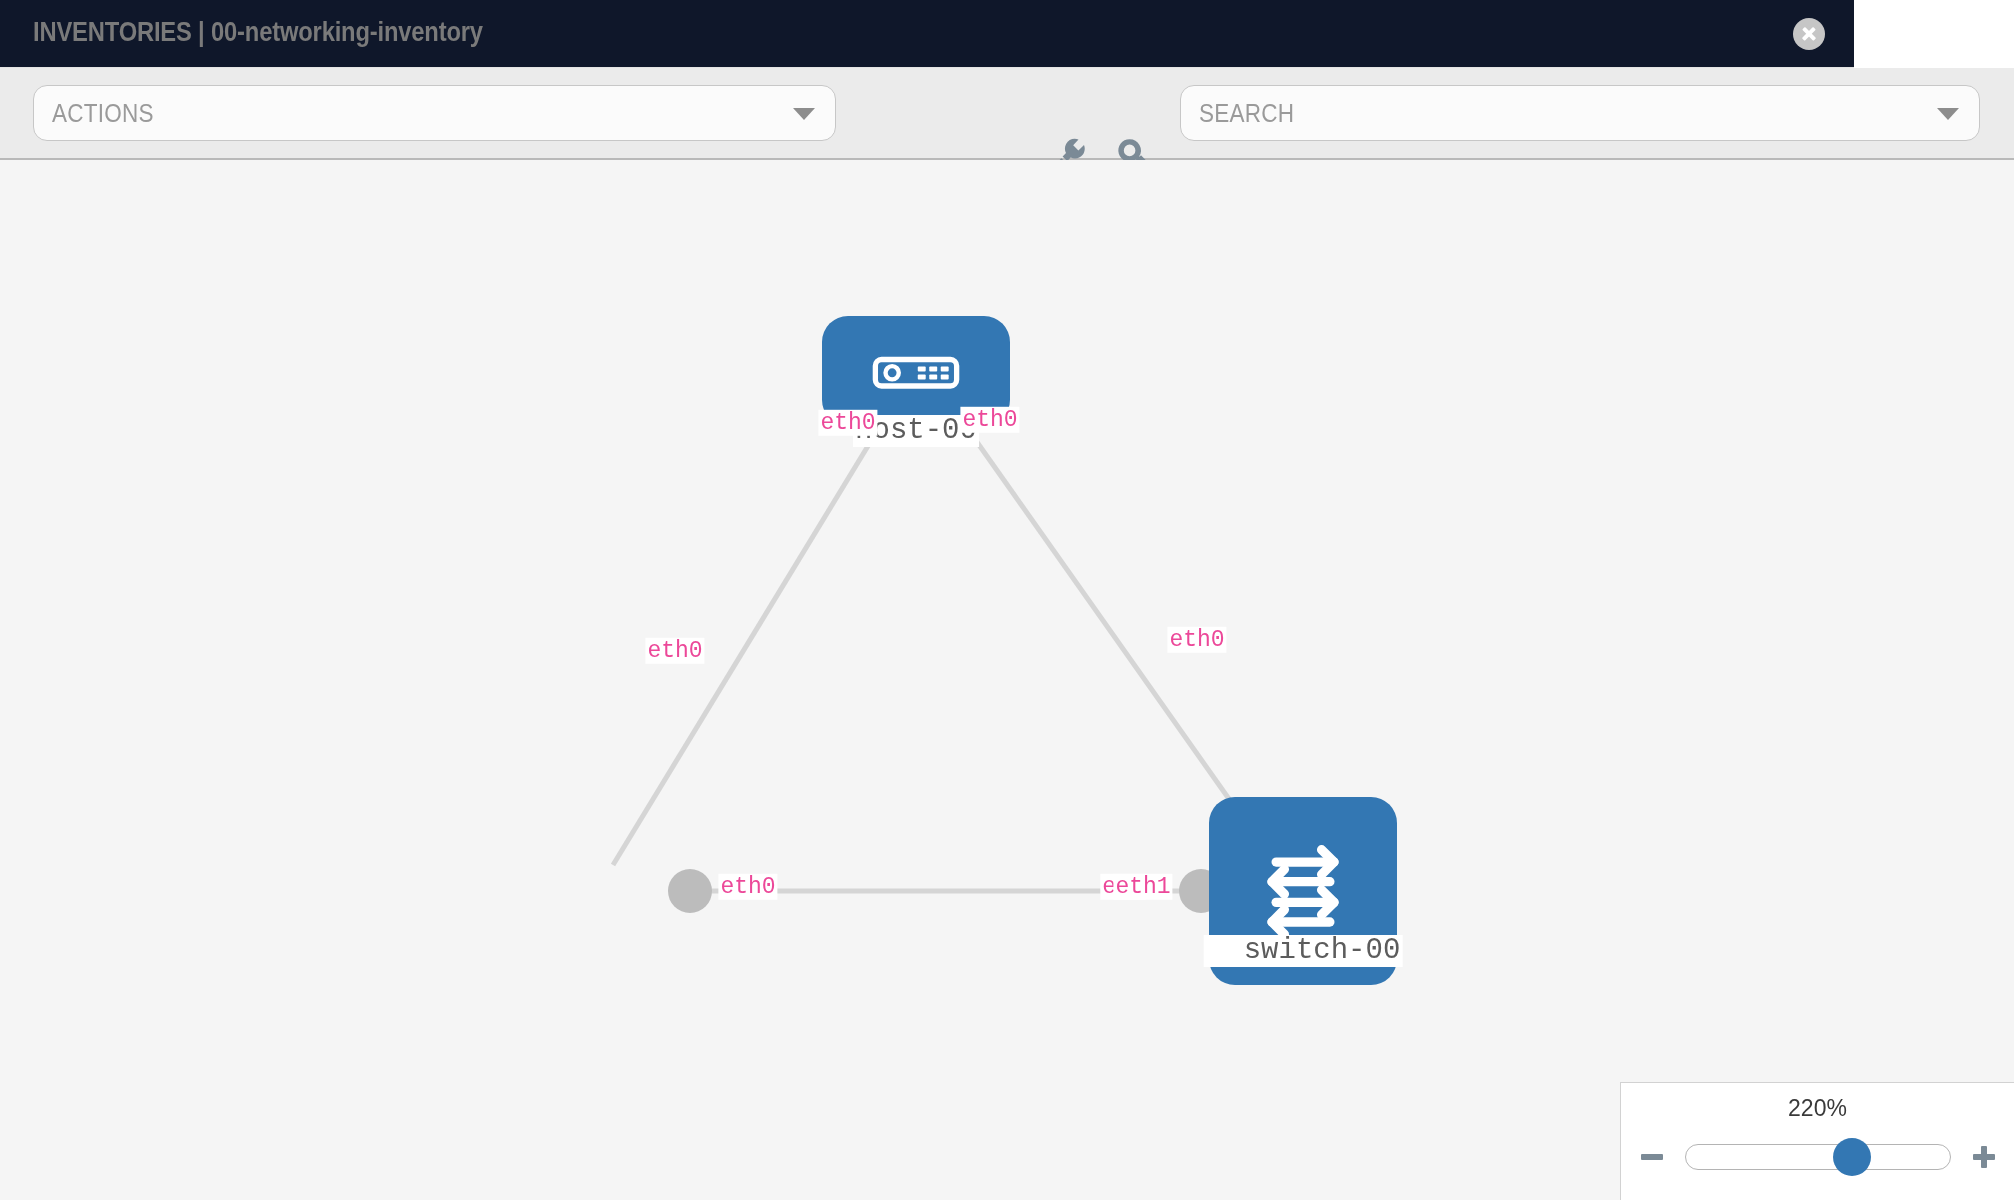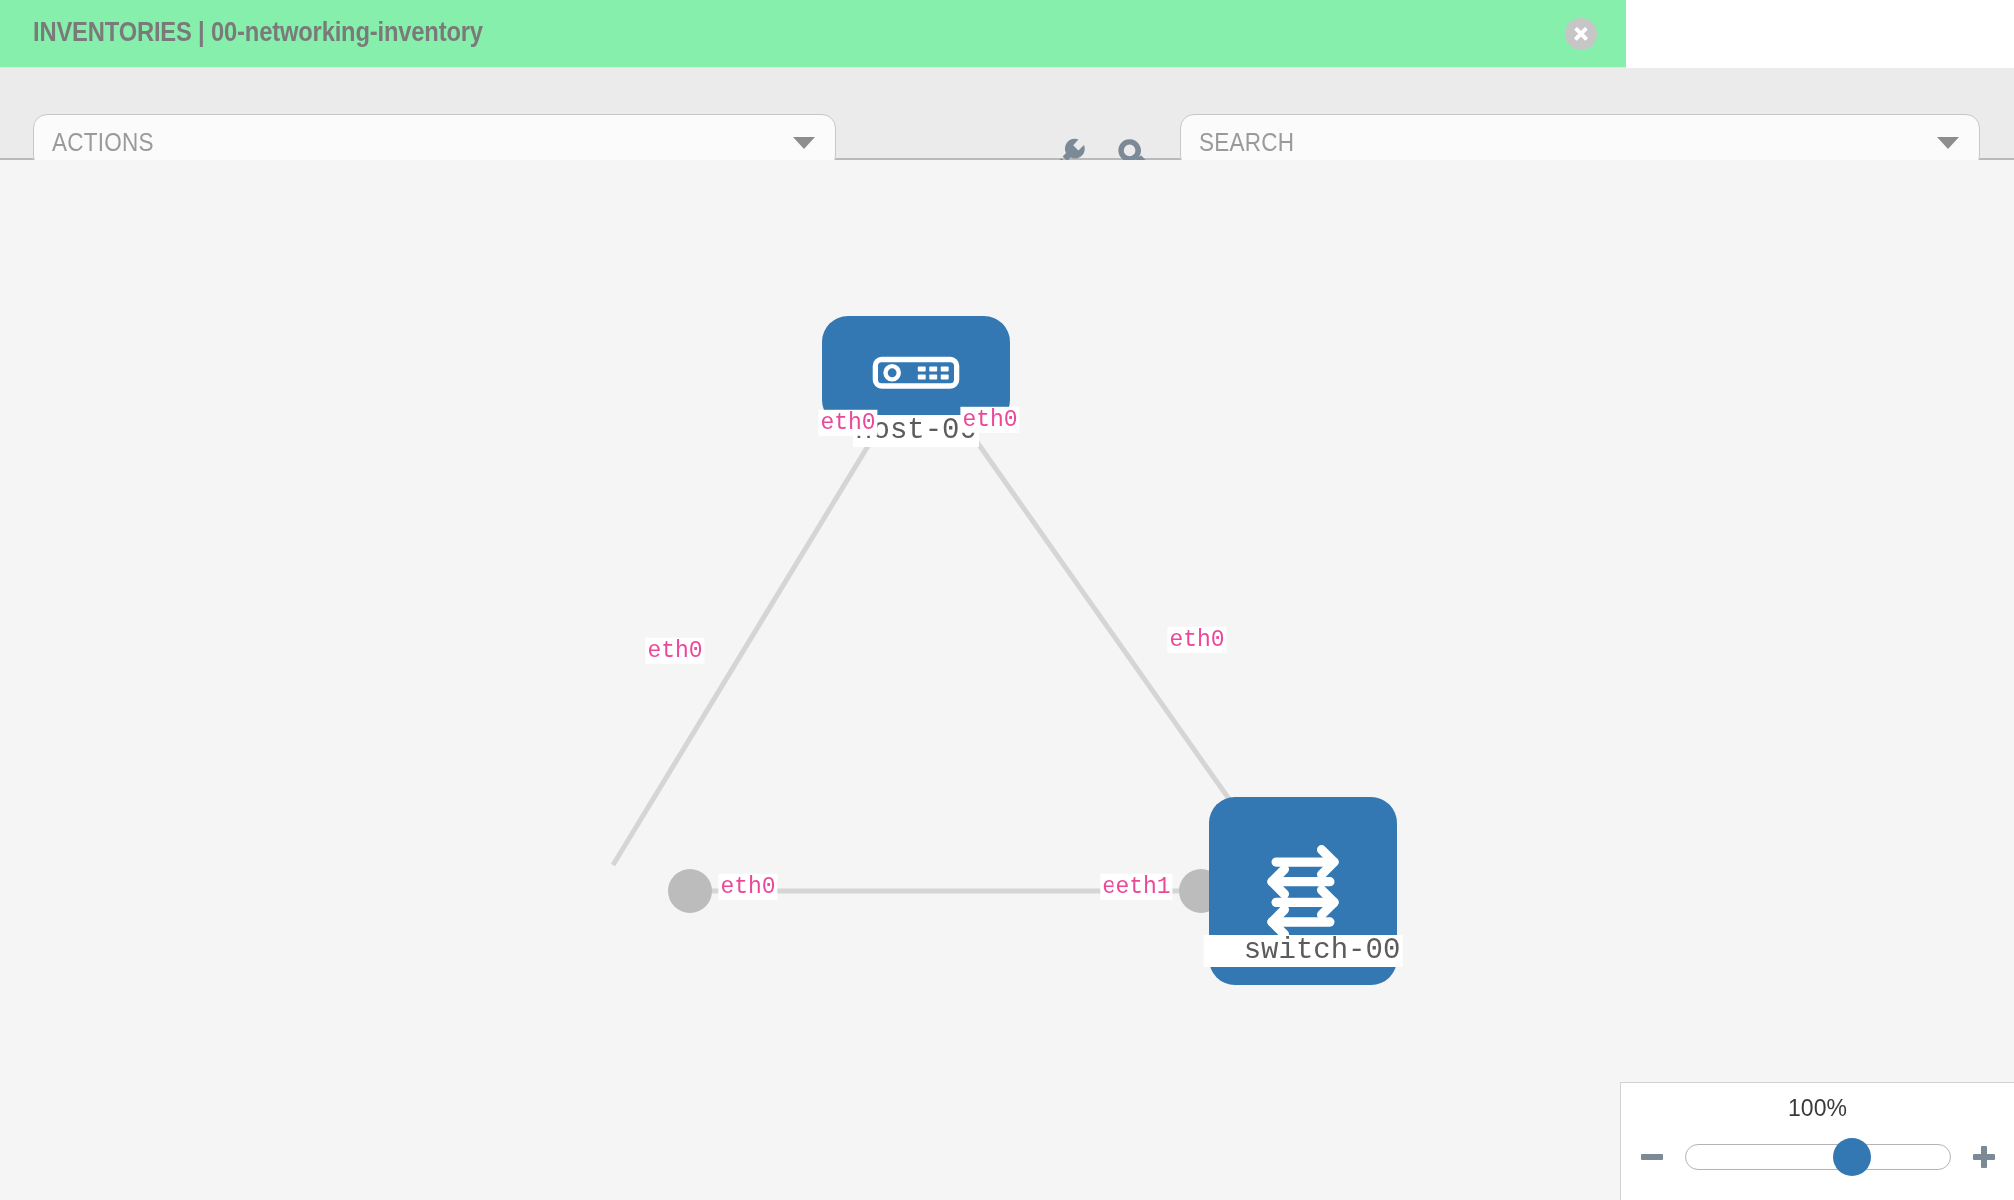--- a/index.html
+++ b/index.html
@@ -10,22 +10,22 @@
     overflow: hidden;
     background: #f5f5f5;
     font-family: "Liberation Sans", sans-serif;
   }
 
   #app { position: relative; width: 2014px; height: 1200px; background: #ffffff; }
 
   
   .header {
     position: absolute; left: 0; top: 0;
-    width: 1626px; height: 68px;
-    background: #86efac;
+    width: 1854px; height: 68px;
+    background: #0f172a;
     border-bottom: 1px solid #e3e3e3;
     text-align: center;
   }
   .header-title {
     position: absolute; left: 33px; top: 17px;
     font-size: 27px; font-weight: bold;
     color: #7a7a7a;
     letter-spacing: -0.2px;
     transform: scaleX(0.88);
     transform-origin: left center;
@@ -53,21 +53,20 @@
     position: absolute; left: 0; top: 68px;
     width: 2014px; height: 92px;
     background: #ebebeb;
     border-bottom: 2px solid #b9b9b9;
   }
   .field {
     position: absolute; top: 17px; height: 56px;
     background: #fbfbfb;
     border: 1px solid #c7c7c7;
     border-radius: 14px;
-    margin-top: 29px;
   }
   .field-actions { left: 33px; width: 803px; }
   .field-search  { left: 1180px; width: 800px; }
   .field-text {
     position: absolute; left: 18px; top: 50%;
     transform: translateY(-50%) scaleX(0.9);
     transform-origin: left center;
     font-size: 25px; color: #9a9a9a;
     letter-spacing: 0.3px;
     white-space: nowrap;
@@ -300,21 +299,21 @@
       <div class="iface-label" style="left:675px; top:491px;">eth0</div>
       <div class="iface-label" style="left:1197px; top:480px;">eth0</div>
       <div class="iface-label" style="left:748px; top:727px;">eth0</div>
       <div class="iface-label" style="left:1123px; top:727px;">etl</div>
       <div class="iface-label" style="left:1143px; top:727px;">eth1</div>
 
     </div>
   </div>
 
   <div class="zoom-panel">
-    <div class="zoom-value">100%</div>
+    <div class="zoom-value">220%</div>
     <div class="zoom-row">
       <div class="zoom-btn minus"></div>
       <div class="zoom-track">
         <div class="zoom-thumb" id="zoom-thumb" style="left: 63%;"></div>
       </div>
       <div class="zoom-btn plus"></div>
     </div>
   </div>
 
 </div>

